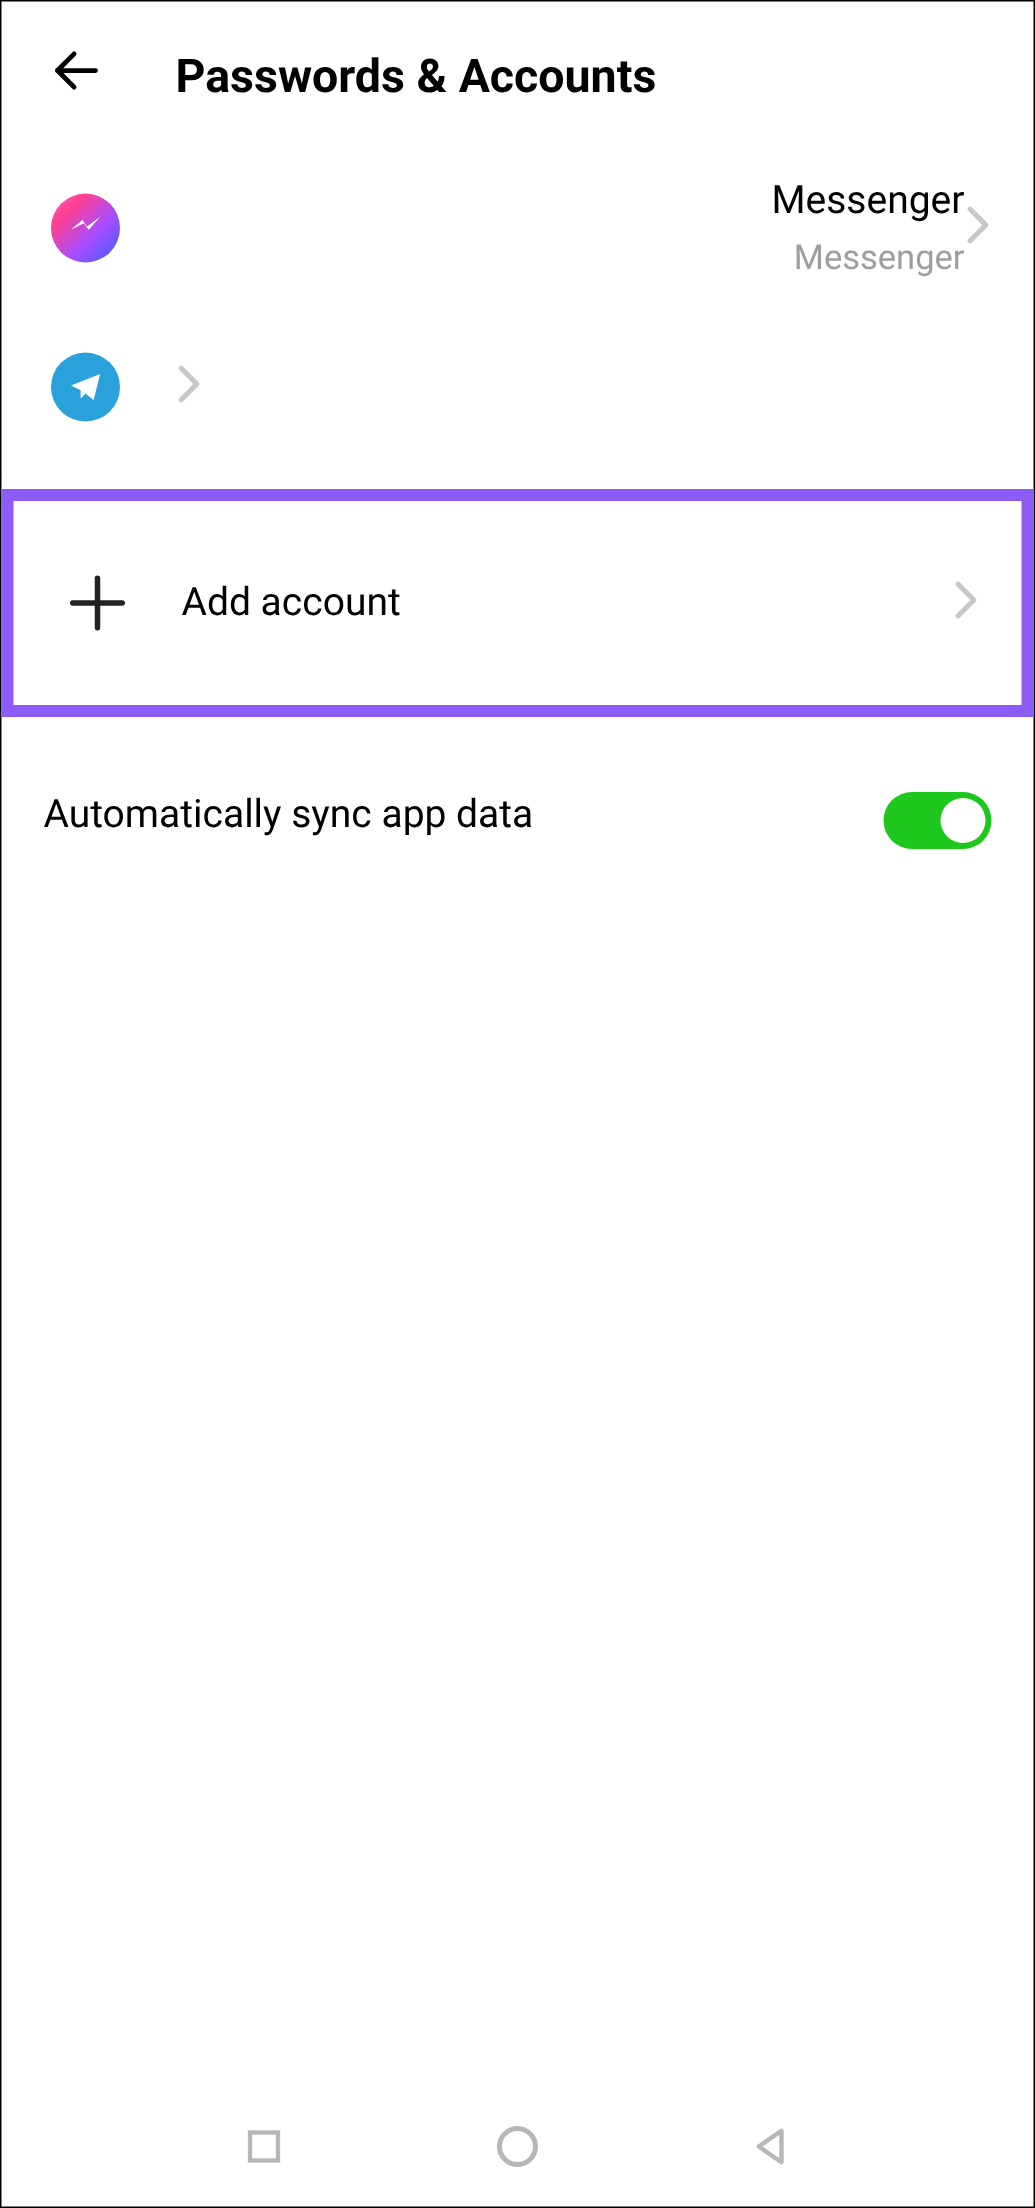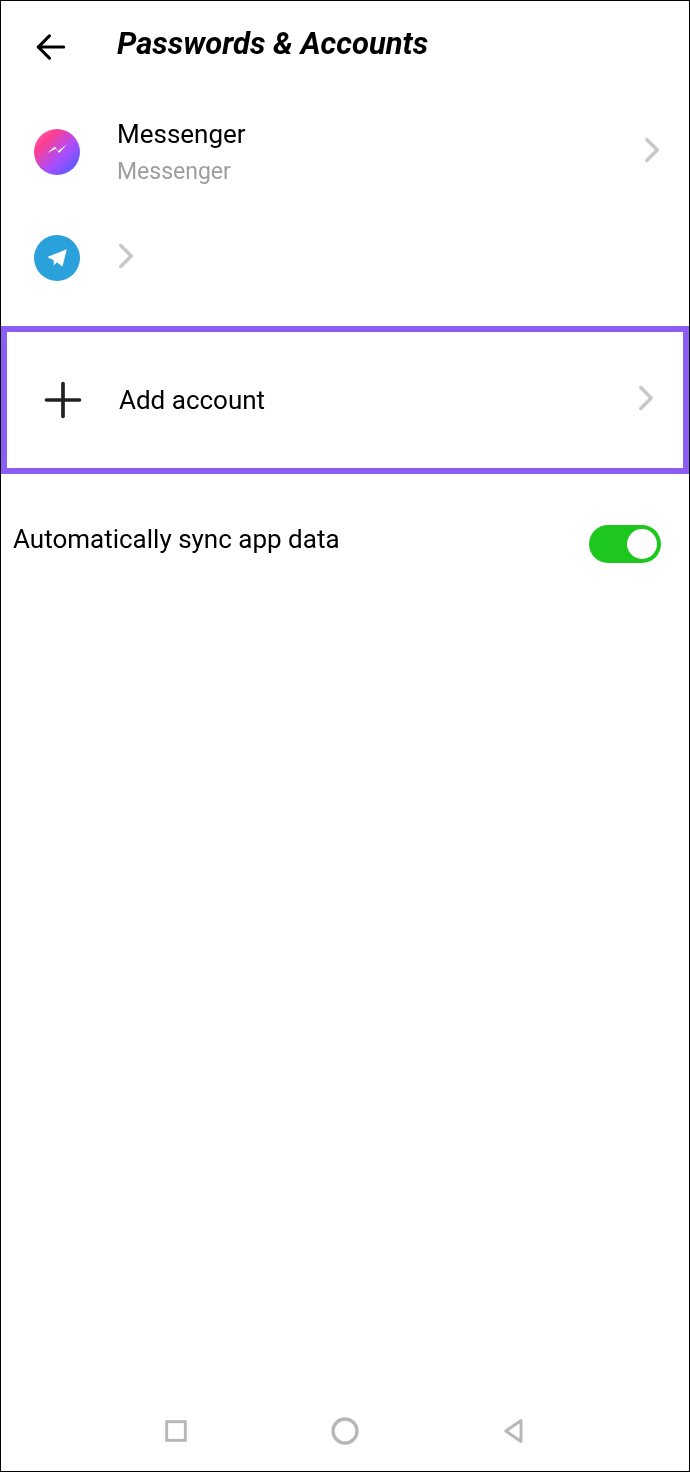--- a/index.html
+++ b/index.html
@@ -7,23 +7,22 @@
   font-family: -apple-system, BlinkMacSystemFont, "Segoe UI", Roboto, Helvetica, Arial, sans-serif;
   background: #fff;
   width: 690px;
   height: 1472px;
   position: relative;
   border: 1px solid #000;
   overflow: hidden;
 }
 .header {
   display: flex;
-  align-items: flex-start;
+  align-items: flex-end;
   padding: 24px 28px 28px 28px;
-  font-style: italic;
 }
 .back-btn {
   width: 44px;
   height: 44px;
   display: flex;
   align-items: center;
   justify-content: center;
   margin-right: 44px;
   cursor: pointer;
 }
@@ -49,20 +48,21 @@
   align-items: center;
   justify-content: center;
   margin-right: 32px;
   flex-shrink: 0;
 }
 .row-text {
   flex: 1;
   display: flex;
   flex-direction: column;
   justify-content: center;
+  align-items: flex-end;
 }
 .row-title {
   font-size: 26px;
   color: #000;
   font-weight: 400;
   line-height: 1.2;
   margin-bottom: 8px;
 }
 .row-sub {
   font-size: 23px;
@@ -70,41 +70,40 @@
   line-height: 1.2;
 }
 .chevron {
   color: #c8c8c8;
   flex-shrink: 0;
 }
 .add-row {
   display: flex;
   align-items: center;
   padding: 40px 28px 40px 28px;
-  border: 6px solid #8b5cf6;
+  border: 8px solid #8b5cf6;
   margin: 18px 0 0 0;
   cursor: pointer;
 }
 .plus-icon {
   width: 56px;
   height: 56px;
   display: flex;
   align-items: center;
   justify-content: center;
   margin-right: 28px;
 }
 .add-label {
   flex: 1;
   font-size: 26px;
   color: #000;
 }
 .sync-section {
-  padding: 50px 28px 20px 12px;
-  display: flex;
-  align-items: center;
+  padding: 50px 28px 20px 28px;
+  display: flex;
 }
 .sync-text {
   flex: 1;
 }
 .sync-title {
   font-size: 26px;
   color: #000;
   margin-bottom: 10px;
 }
 .sync-sub {

